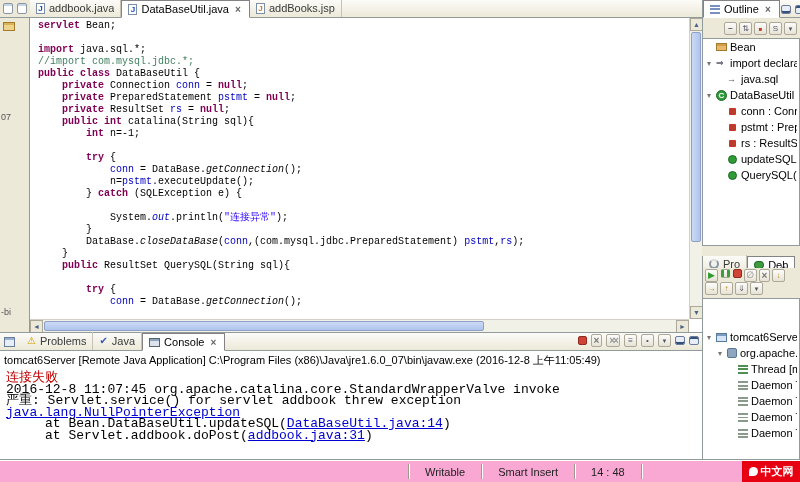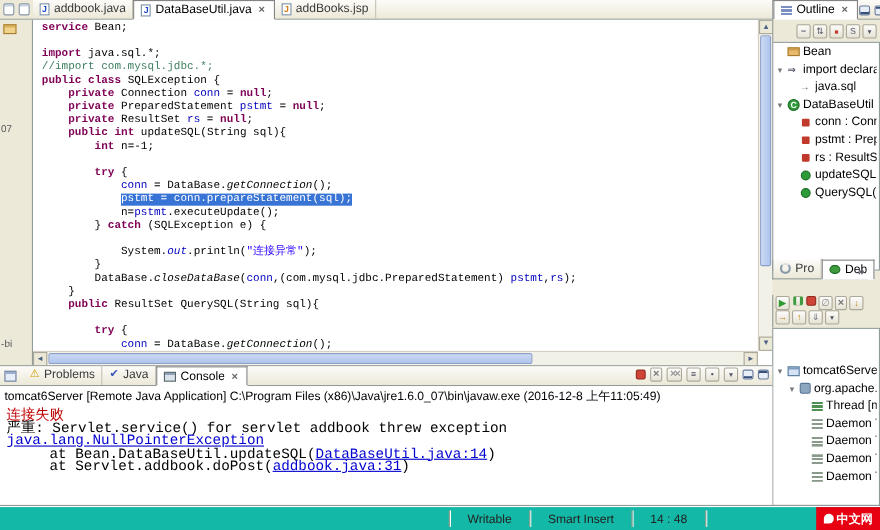--- a/index.html
+++ b/index.html
@@ -57,21 +57,21 @@
   .vscroll .sb-thumb{left:1px;right:1px;top:14px;height:210px}
   .hscroll .sb-thumb{top:1px;bottom:1px;left:14px;width:440px;
     background:linear-gradient(#CBD9F5,#AFC4EC)}
 
   
   #outline-toolbar{position:absolute;left:702px;top:18px;width:98px;height:20px;
     display:flex;justify-content:flex-end;align-items:center;padding:1px 2px;
     border-left:1px solid #919B9C;background:#ECE9D8}
   #outline-tree{position:absolute;left:702px;top:38px;width:98px;height:208px;background:#fff;
     border:1px solid #919B9C;overflow:hidden}
-  #debug-tabbar{position:absolute;left:702px;top:236px;width:87px;height:18px;
+  #debug-tabbar{position:absolute;left:702px;top:256px;width:87px;height:18px;
     border-left:1px solid #919B9C}
   #debug-toolbar{position:absolute;left:702px;top:268px;width:98px;height:30px;
     display:flex;flex-wrap:wrap;align-content:flex-start;padding:1px 1px;
     border-left:1px solid #919B9C;background:#ECE9D8}
   #debug-tree{position:absolute;left:702px;top:298px;width:98px;height:162px;background:#fff;
     border:1px solid #919B9C;overflow:hidden;padding-top:30px}
 
   .trow{display:flex;align-items:center;height:16px;gap:3px;white-space:nowrap;
     overflow:hidden;padding-right:2px}
   .arrow{width:8px;flex:none;font-size:8px;color:#777;text-align:center}
@@ -88,21 +88,21 @@
     overflow:hidden}
   #console-header{padding:2px 4px 4px 4px;color:#000;white-space:nowrap;overflow:hidden}
   #console-lines{padding:0 0 0 6px;font-family:"Liberation Mono","DejaVu Sans Mono",monospace;
     font-size:13px}
   #console-lines .cline{height:11.5px;line-height:11.5px}
   .cons-p{color:#000}
   .cons-err{color:#C00000}
   .cons-link{color:#0000D0;text-decoration:underline}
 
   
-  #status-bar{position:absolute;left:0;top:460px;width:800px;height:22px;background:#14b8a6;
+  #status-bar{position:absolute;left:0;top:460px;width:800px;height:22px;background:#f9a8d4;
     border-top:1px solid #fff;box-shadow:0 -1px 0 #919B9C;display:flex;align-items:center}
   .status-item{padding:0 16px;color:#222}
   .sep{width:1px;height:15px;background:#9C9A8C;box-shadow:1px 0 0 #fff}
   #status-spacer{width:408px}
   #site-logo{position:absolute;right:0;top:461px;width:58px;height:21px;background:#E60012;
     color:#fff;display:flex;align-items:center;justify-content:center;gap:3px;
     font-weight:bold;font-size:11px}
   .logo-mark{width:9px;height:9px;background:#fff;border-radius:50% 50% 50% 0;flex:none}
 
   
@@ -219,34 +219,33 @@
   </div>
 
   <div id="left-strip">
     <span class="ic ic-package-explorer" style="position:absolute;left:3px;top:4px"></span>
     <span class="strip-label" style="top:94px">07</span>
     <span class="strip-label" style="top:289px">-bi</span>
   </div>
 
   <div id="editor">
     <div id="code">
-        <div class="cline"><span class="sg-k">service</span><span class="sg-p"> Bean;</span></div>
+        <div class="cline"><span class="sg-k">servlet</span><span class="sg-p"> Bean;</span></div>
         <div class="cline"></div>
         <div class="cline"><span class="sg-k">import</span><span class="sg-p"> java.sql.*;</span></div>
         <div class="cline"><span class="sg-c">//import com.mysql.jdbc.*;</span></div>
-        <div class="cline"><span class="sg-k">public</span><span class="sg-p"> </span><span class="sg-k">class</span><span class="sg-p"> SQLException {</span></div>
+        <div class="cline"><span class="sg-k">public</span><span class="sg-p"> </span><span class="sg-k">class</span><span class="sg-p"> DataBaseUtil {</span></div>
         <div class="cline"><span class="sg-p">    </span><span class="sg-k">private</span><span class="sg-p"> Connection </span><span class="sg-f">conn</span><span class="sg-p"> = </span><span class="sg-k">null</span><span class="sg-p">;</span></div>
         <div class="cline"><span class="sg-p">    </span><span class="sg-k">private</span><span class="sg-p"> PreparedStatement </span><span class="sg-f">pstmt</span><span class="sg-p"> = </span><span class="sg-k">null</span><span class="sg-p">;</span></div>
         <div class="cline"><span class="sg-p">    </span><span class="sg-k">private</span><span class="sg-p"> ResultSet </span><span class="sg-f">rs</span><span class="sg-p"> = </span><span class="sg-k">null</span><span class="sg-p">;</span></div>
-        <div class="cline"><span class="sg-p">    </span><span class="sg-k">public</span><span class="sg-p"> </span><span class="sg-k">int</span><span class="sg-p"> updateSQL(String sql){</span></div>
+        <div class="cline"><span class="sg-p">    </span><span class="sg-k">public</span><span class="sg-p"> </span><span class="sg-k">int</span><span class="sg-p"> catalina(String sql){</span></div>
         <div class="cline"><span class="sg-p">        </span><span class="sg-k">int</span><span class="sg-p"> n=-1;</span></div>
         <div class="cline"></div>
         <div class="cline"><span class="sg-p">        </span><span class="sg-k">try</span><span class="sg-p"> {</span></div>
         <div class="cline"><span class="sg-p">            </span><span class="sg-f">conn</span><span class="sg-p"> = DataBase.</span><span class="sg-i">getConnection</span><span class="sg-p">();</span></div>
-        <div class="cline"><span class="sg-p">            </span><span class="sg-S">pstmt = conn.prepareStatement(sql);</span></div>
         <div class="cline"><span class="sg-p">            n=</span><span class="sg-f">pstmt</span><span class="sg-p">.executeUpdate();</span></div>
         <div class="cline"><span class="sg-p">        } </span><span class="sg-k">catch</span><span class="sg-p"> (SQLException e) {</span></div>
         <div class="cline"></div>
         <div class="cline"><span class="sg-p">            System.</span><span class="sg-f sg-i">out</span><span class="sg-p">.println(</span><span class="sg-s">"连接异常"</span><span class="sg-p">);</span></div>
         <div class="cline"><span class="sg-p">        }</span></div>
         <div class="cline"><span class="sg-p">        DataBase.</span><span class="sg-i">closeDataBase</span><span class="sg-p">(</span><span class="sg-f">conn</span><span class="sg-p">,(com.mysql.jdbc.PreparedStatement) </span><span class="sg-f">pstmt</span><span class="sg-p">,</span><span class="sg-f">rs</span><span class="sg-p">);</span></div>
         <div class="cline"><span class="sg-p">    }</span></div>
         <div class="cline"><span class="sg-p">    </span><span class="sg-k">public</span><span class="sg-p"> ResultSet QuerySQL(String sql){</span></div>
         <div class="cline"></div>
         <div class="cline"><span class="sg-p">        </span><span class="sg-k">try</span><span class="sg-p"> {</span></div>
@@ -406,20 +405,21 @@
           <span class="ic tbic ic-pin-console"></span>
           <span class="ic tbic ic-console-menu"></span>
           <span class="ic tbic ic-minimize"></span>
           <span class="ic tbic ic-maximize"></span>
         </span>
     </div>
     <div id="console-area">
       <div id="console-header">tomcat6Server [Remote Java Application] C:\Program Files (x86)\Java\jre1.6.0_07\bin\javaw.exe (2016-12-8 上午11:05:49)</div>
       <div id="console-lines">
           <div class="cline"><span class="cons-err">连接失败</span></div>
+          <div class="cline"><span class="cons-p">2016-12-8 11:07:45 org.apache.catalina.core.StandardWrapperValve invoke</span></div>
           <div class="cline"><span class="cons-p">严重: Servlet.service() for servlet addbook threw exception</span></div>
           <div class="cline"><span class="cons-link">java.lang.NullPointerException</span></div>
           <div class="cline"><span class="cons-p">     at Bean.DataBaseUtil.updateSQL(</span><span class="cons-link">DataBaseUtil.java:14</span><span class="cons-p">)</span></div>
           <div class="cline"><span class="cons-p">     at Servlet.addbook.doPost(</span><span class="cons-link">addbook.java:31</span><span class="cons-p">)</span></div>
         </div>
     </div>
   </div>
 
   <div id="status-bar">
     <span id="status-spacer"></span>

